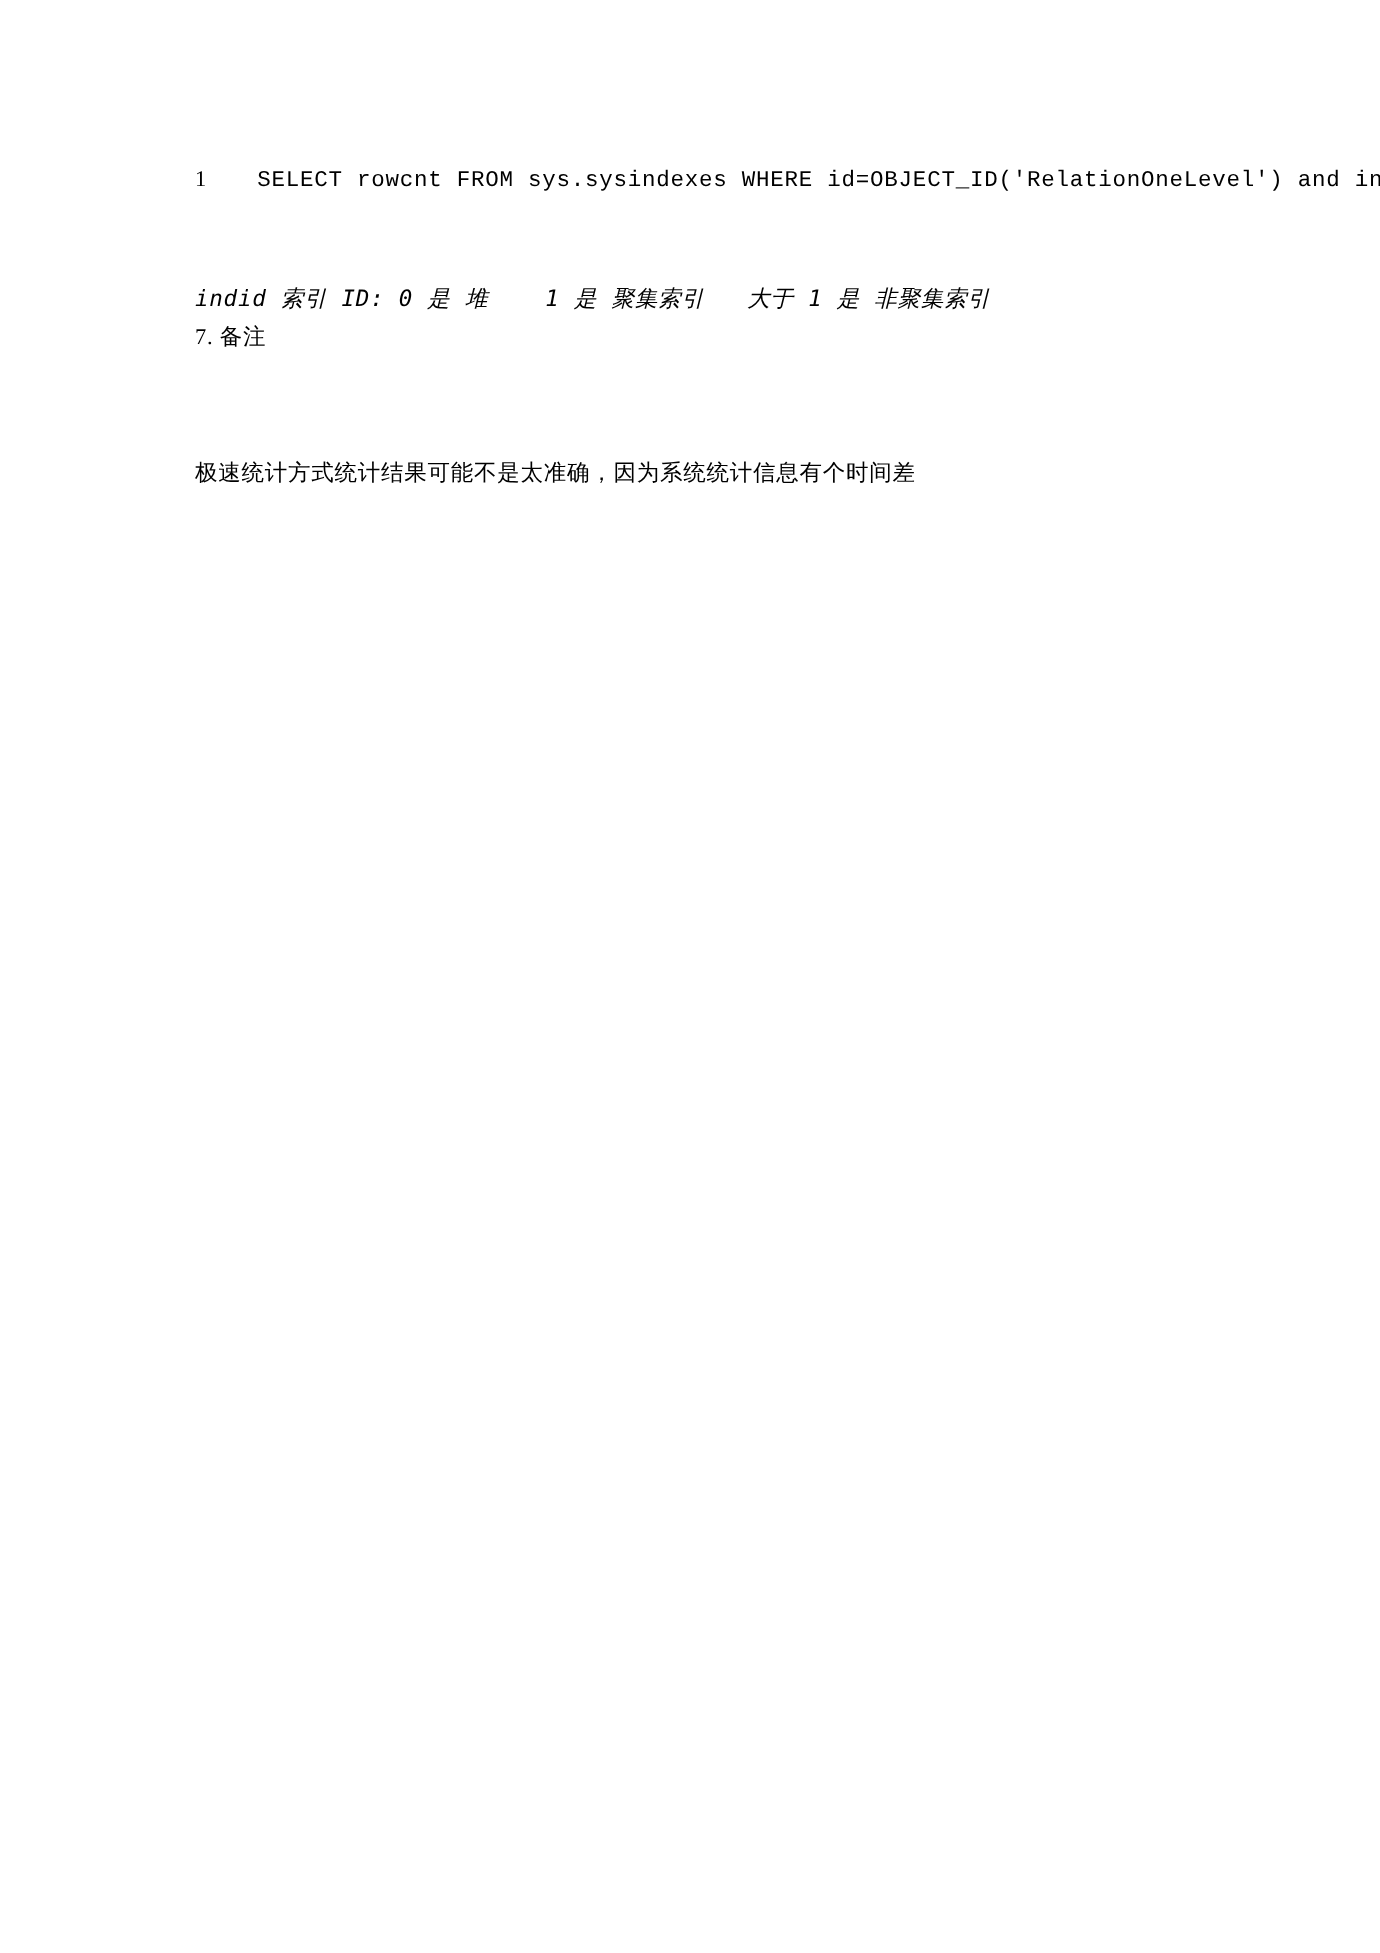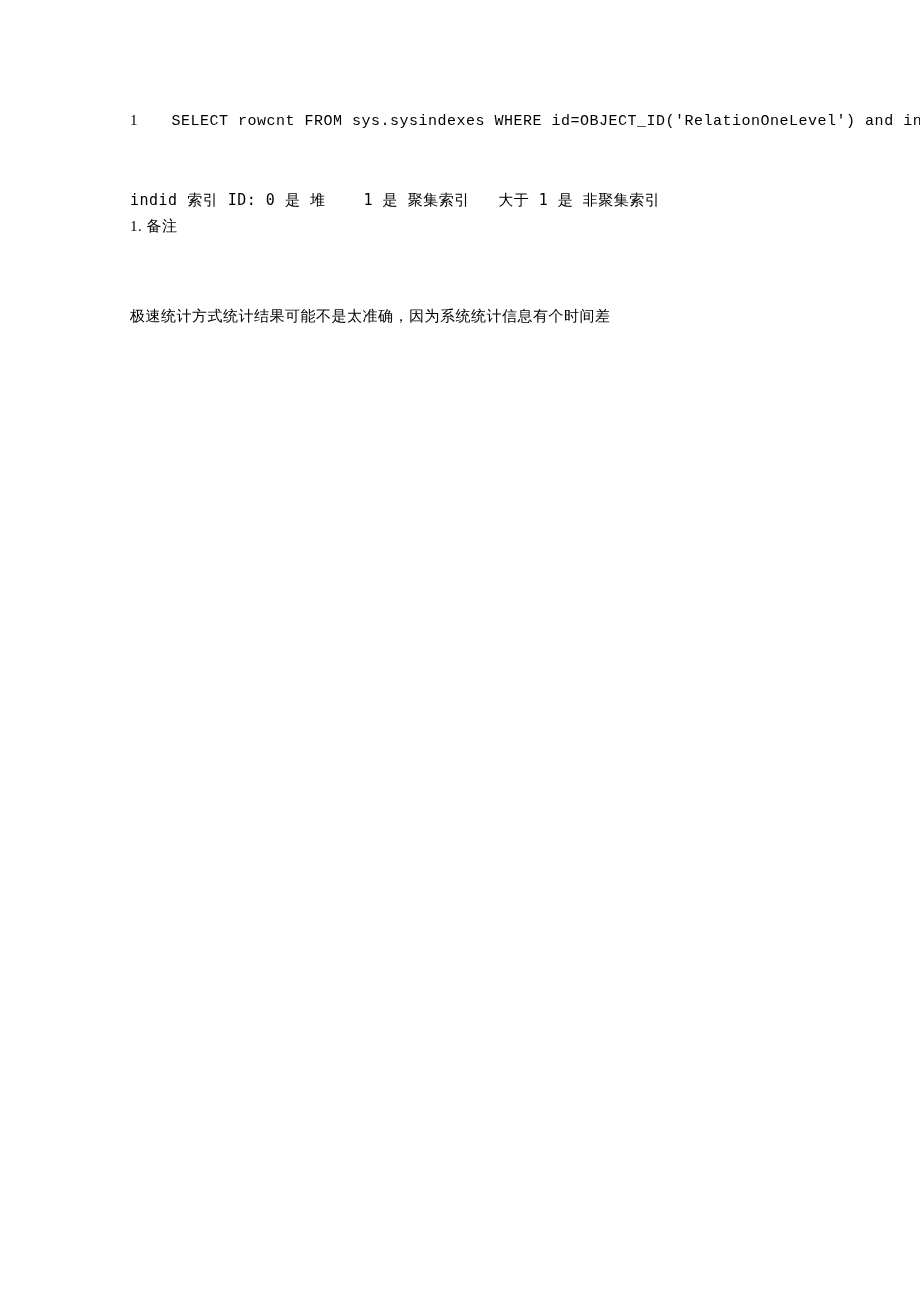--- a/index.html
+++ b/index.html
@@ -29,20 +29,21 @@
     .line-num {
       display: inline-block;
       width: 32px;
       font-family: "SimSun", serif;
     }
     .desc-line {
       font-family: "SimSun", "宋体", monospace;
       white-space: pre;
       margin-bottom: 2px;
       letter-spacing: 0.5px;
+      font-style: italic;
     }
     .note-label {
       font-family: "SimSun", "宋体", serif;
       margin-bottom: 68px;
       letter-spacing: 0.5px;
     }
     .summary-line {
       font-family: Liberation Mono, monospace;
       letter-spacing: 0.5px;
     }
@@ -50,15 +51,15 @@
 </head>
 <body>
 
 <div class="code-line">
   <span class="line-num">1</span>
   <span>SELECT rowcnt FROM sys.sysindexes WHERE id=OBJECT_ID('RelationOneLevel') and ind</span>
 </div>
 
 <div class="desc-line">indid 索引 ID: 0 是 堆    1 是 聚集索引   大于 1 是 非聚集索引</div>
 
-<div class="note-label">1. 备注</div>
+<div class="note-label">7. 备注</div>
 
 <div class="summary-line">极速统计方式统计结果可能不是太准确，因为系统统计信息有个时间差</div>
 
 </body></html>

